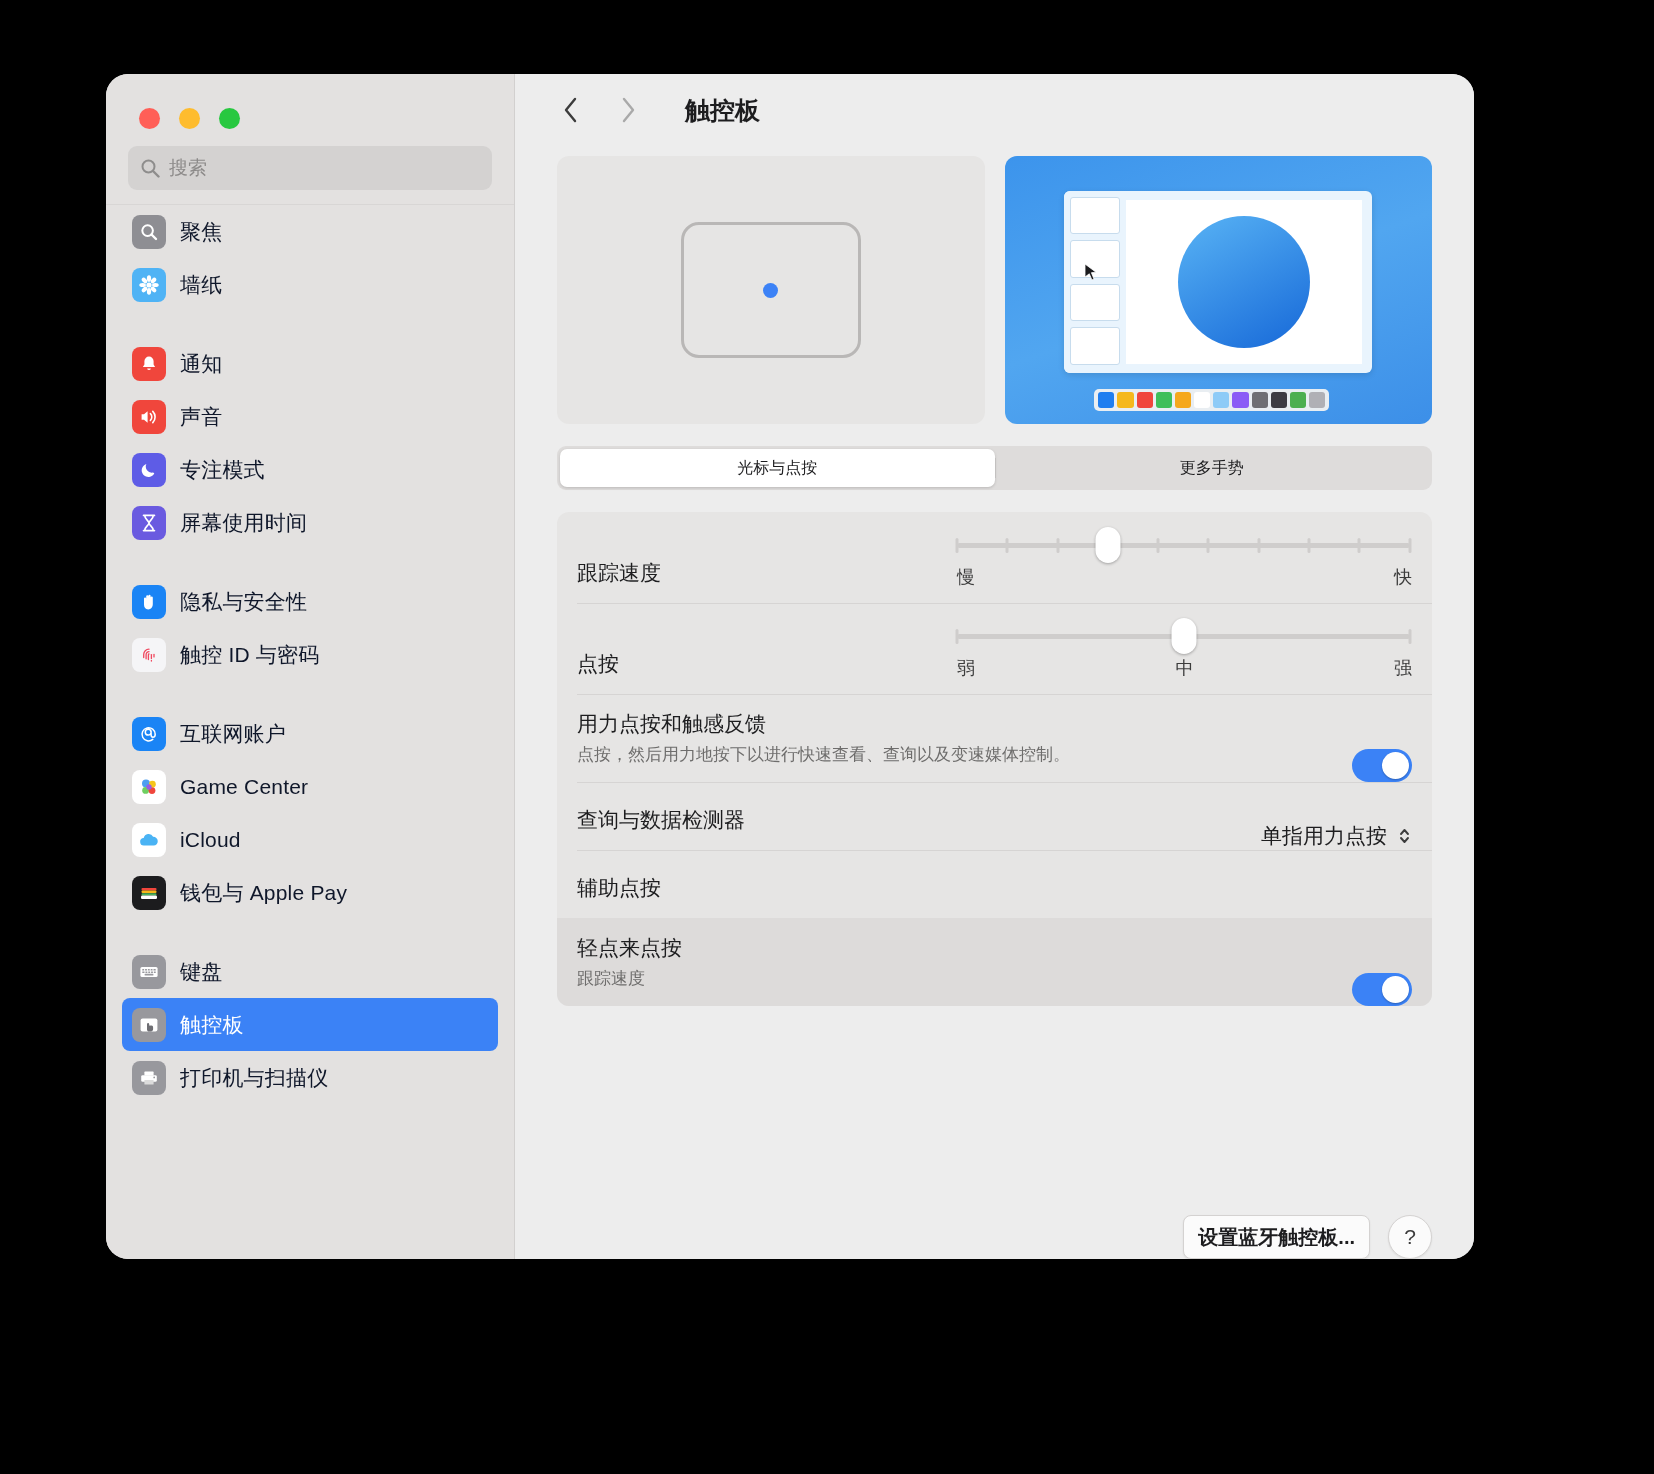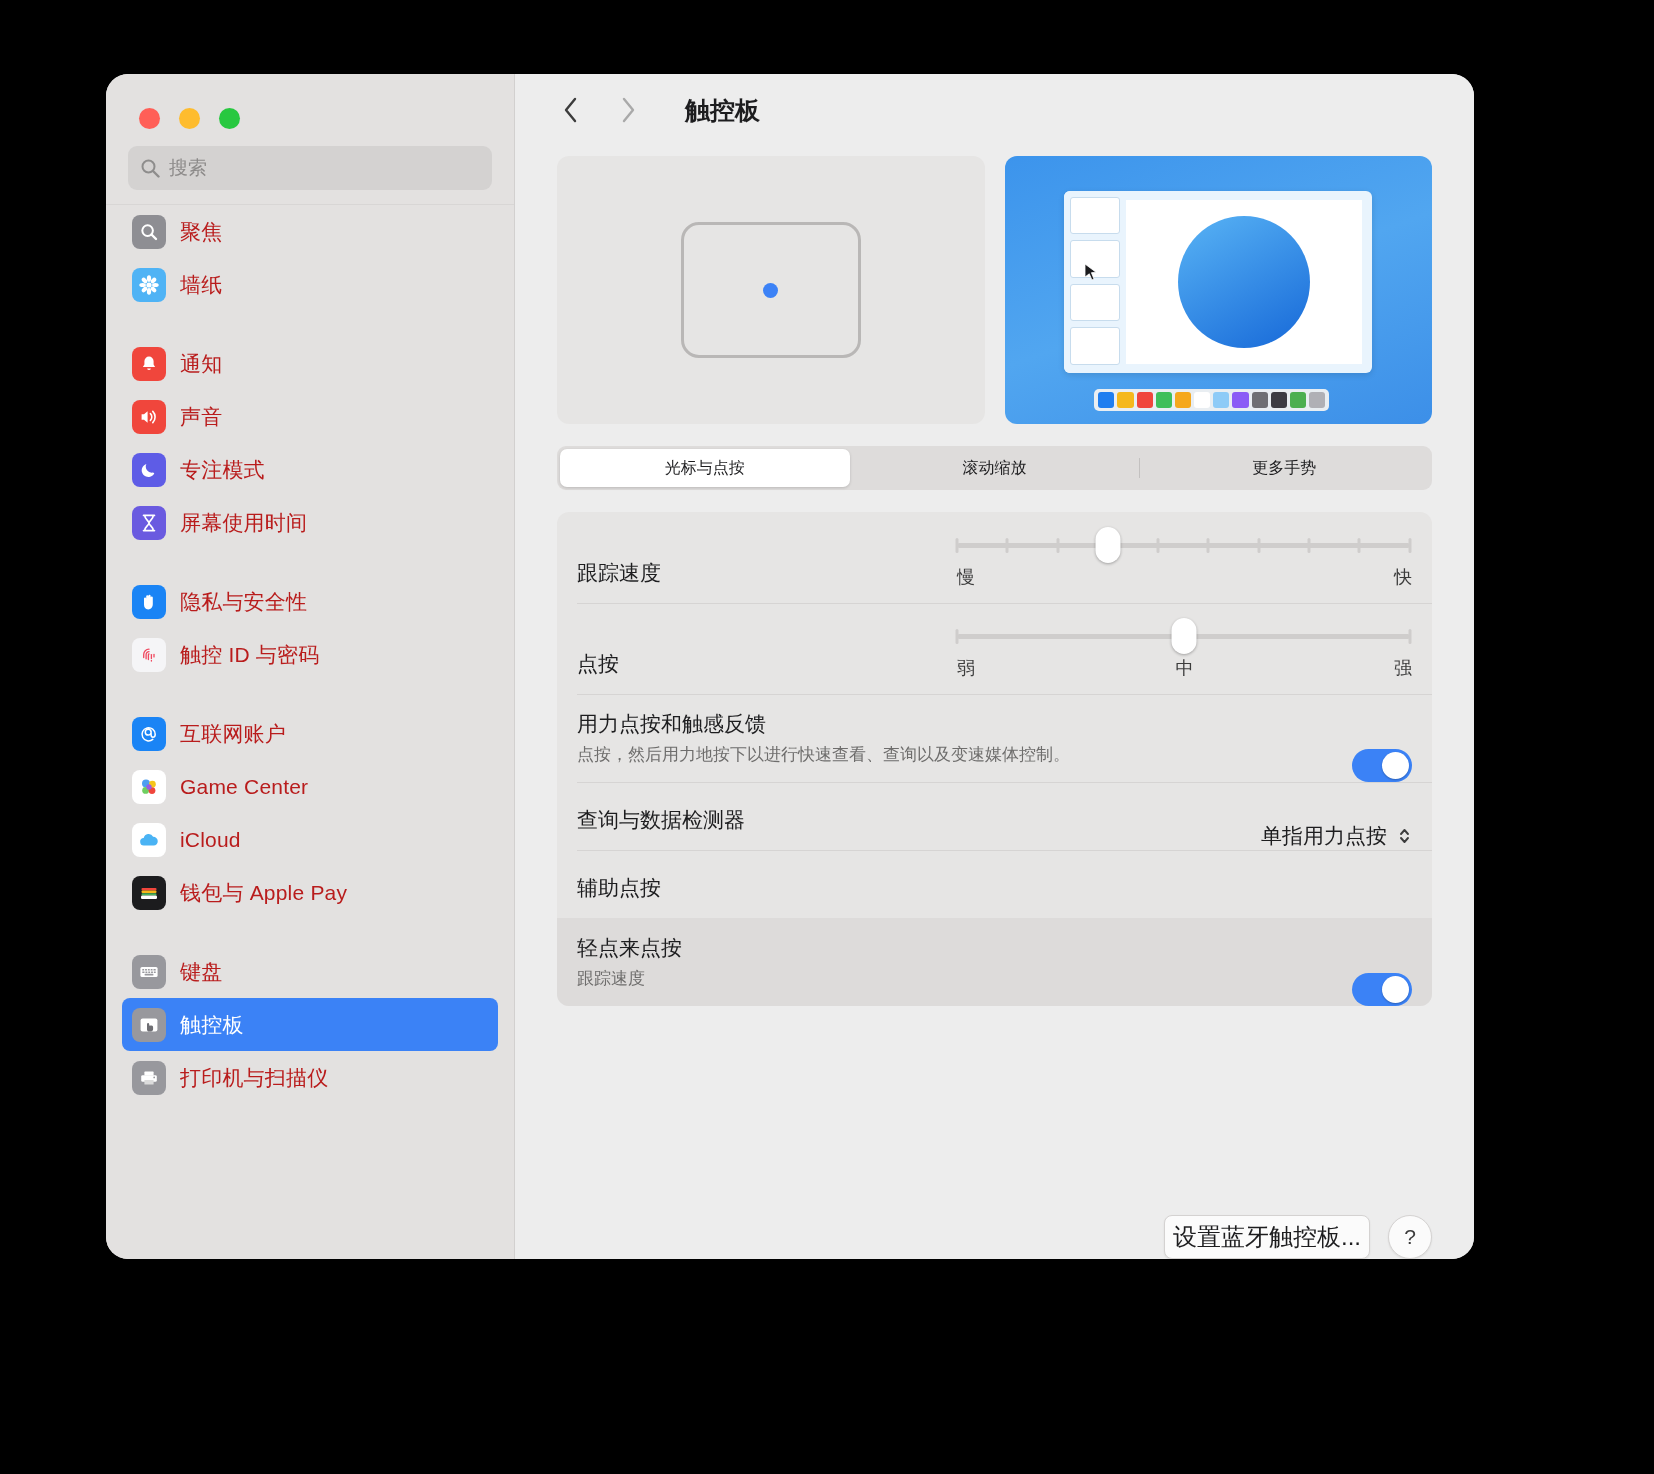--- a/index.html
+++ b/index.html
@@ -72,21 +72,21 @@
     display: flex;
     align-items: center;
     gap: 14px;
     height: 53px;
     padding: 0 10px;
     border-radius: 8px;
     cursor: default;
   }
   .sb-item.selected { background: #3b82f6; }
   .sb-item.selected .sb-label { color: #fff; }
-  .sb-label { font-size: 21px; color: #b91c1c; letter-spacing: .2px; white-space: nowrap; }
+  .sb-label { font-size: 21px; color: #0f172a; letter-spacing: .2px; white-space: nowrap; }
   .sb-icon {
     width: 34px; height: 34px;
     border-radius: 8px;
     flex: 0 0 auto;
     display: flex; align-items: center; justify-content: center;
     color: #fff;
   }
   .sb-icon svg { display: block; }
 
   
@@ -305,26 +305,27 @@
     align-items: center;
     justify-content: flex-end;
     gap: 18px;
     padding: 28px 42px 0 42px;
   }
   .btn {
     background: #fbfbfb;
     border: 1px solid #d4d2d1;
     border-radius: 8px;
     height: 44px;
-    padding: 0 8px;
-    font-size: 24px;
+    padding: 0 14px;
+    font-size: 20px;
     color: #1d1d1f;
     display: flex; align-items: center;
     box-shadow: 0 1px 2px rgba(0,0,0,.08);
     cursor: default;
+    font-weight: bold;
   }
   .help-btn {
     width: 44px; height: 44px;
     border-radius: 50%;
     background: #fbfbfb;
     border: 1px solid #d4d2d1;
     display: flex; align-items: center; justify-content: center;
     font-size: 21px; color: #3c3c3c;
     box-shadow: 0 1px 2px rgba(0,0,0,.08);
     cursor: default;
@@ -597,23 +598,20 @@
               <div class="sw" style="background:#3c3c43"></div>
               <div class="sw" style="background:#4caf50"></div>
               <div class="sw" style="background:#b0b0b5"></div>
             </div>
           </div>
         </div>
 
         <div class="tabs">
           <div class="tab active">
             <span>光标与点按</span>
-          </div>
-          <div class="tab">
-            <span>滚动缩放</span>
           </div>
           <div class="tab sep">
             <span>更多手势</span>
           </div>
         </div>
 
         <div class="panel">
 
           <div class="row">
             <div class="row-left">

